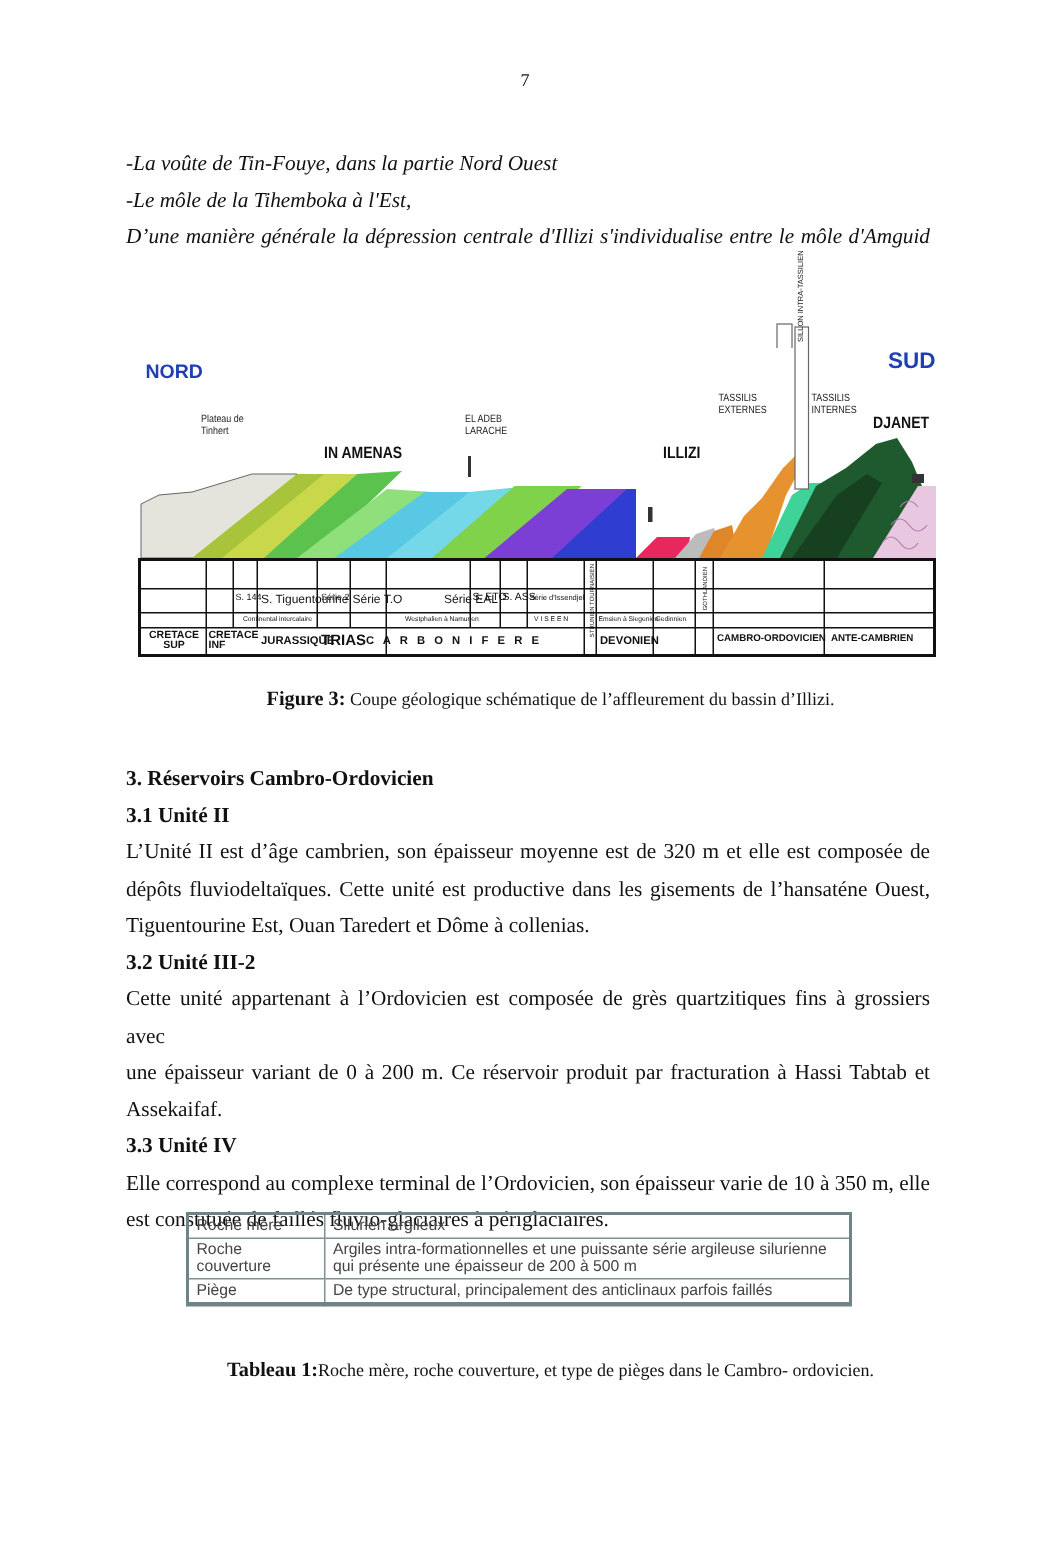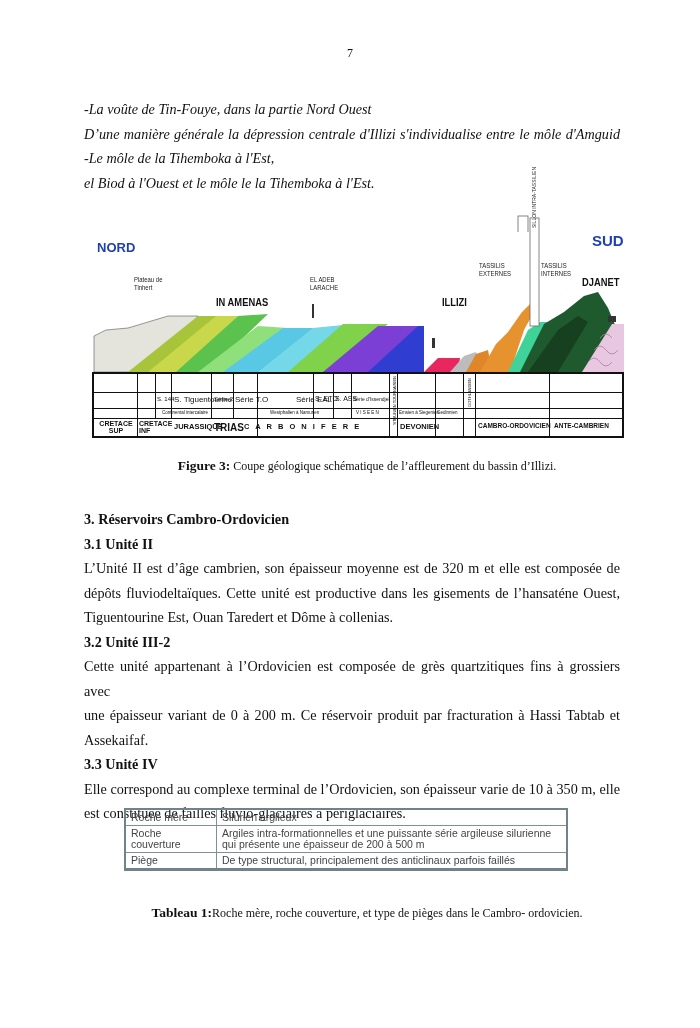--- a/index.html
+++ b/index.html
@@ -25,23 +25,22 @@
   .data-table { border: 2px solid #6f8388; border-bottom-width: 3px; }
   .data-table td.k { width: 80px; }
 </style>
 </head>
 <body>
 
 <div class="page-number">7</div>
 
 <div class="text-block" style="top:97px;font-style:italic;">
   <div class="line">-La voûte de Tin-Fouye, dans la partie Nord Ouest</div>
+  <div class="line">-Le môle de la Tihemboka à l'Est,</div>
   <div class="line justify">D’une manière générale la dépression centrale d'Illizi s'individualise entre le môle d'Amguid</div>
-  <div class="line">-Le môle de la Tihemboka à l'Est,</div>
-  <div class="line">el Biod à l'Ouest et le môle le la Tihemboka à l'Est.</div>
 </div>
 
 <div class="figure">
   <svg width="540" height="232" viewBox="0 0 540 232" style="position:absolute;left:0;top:0;">
 
     <polygon points="6,160 6,124 18,118 40,116 60,110 80,104 110,104 78,160" fill="#e4e4dc" stroke="#555" stroke-width="0.6"></polygon>
 
     <polygon points="40,160 110,104 130,104 70,160" fill="#a8c43a"></polygon>
     <polygon points="60,160 128,104 150,104 90,160" fill="#c8d84a"></polygon>
 

